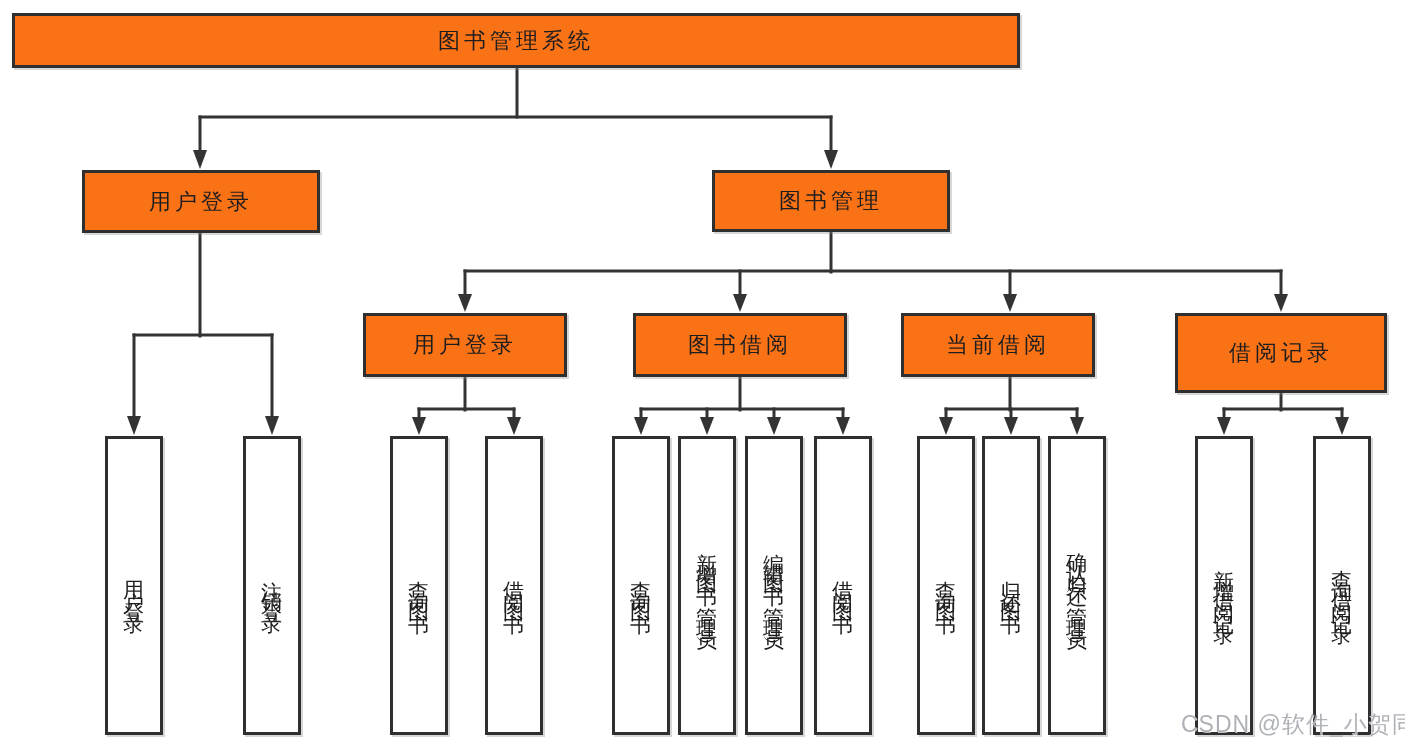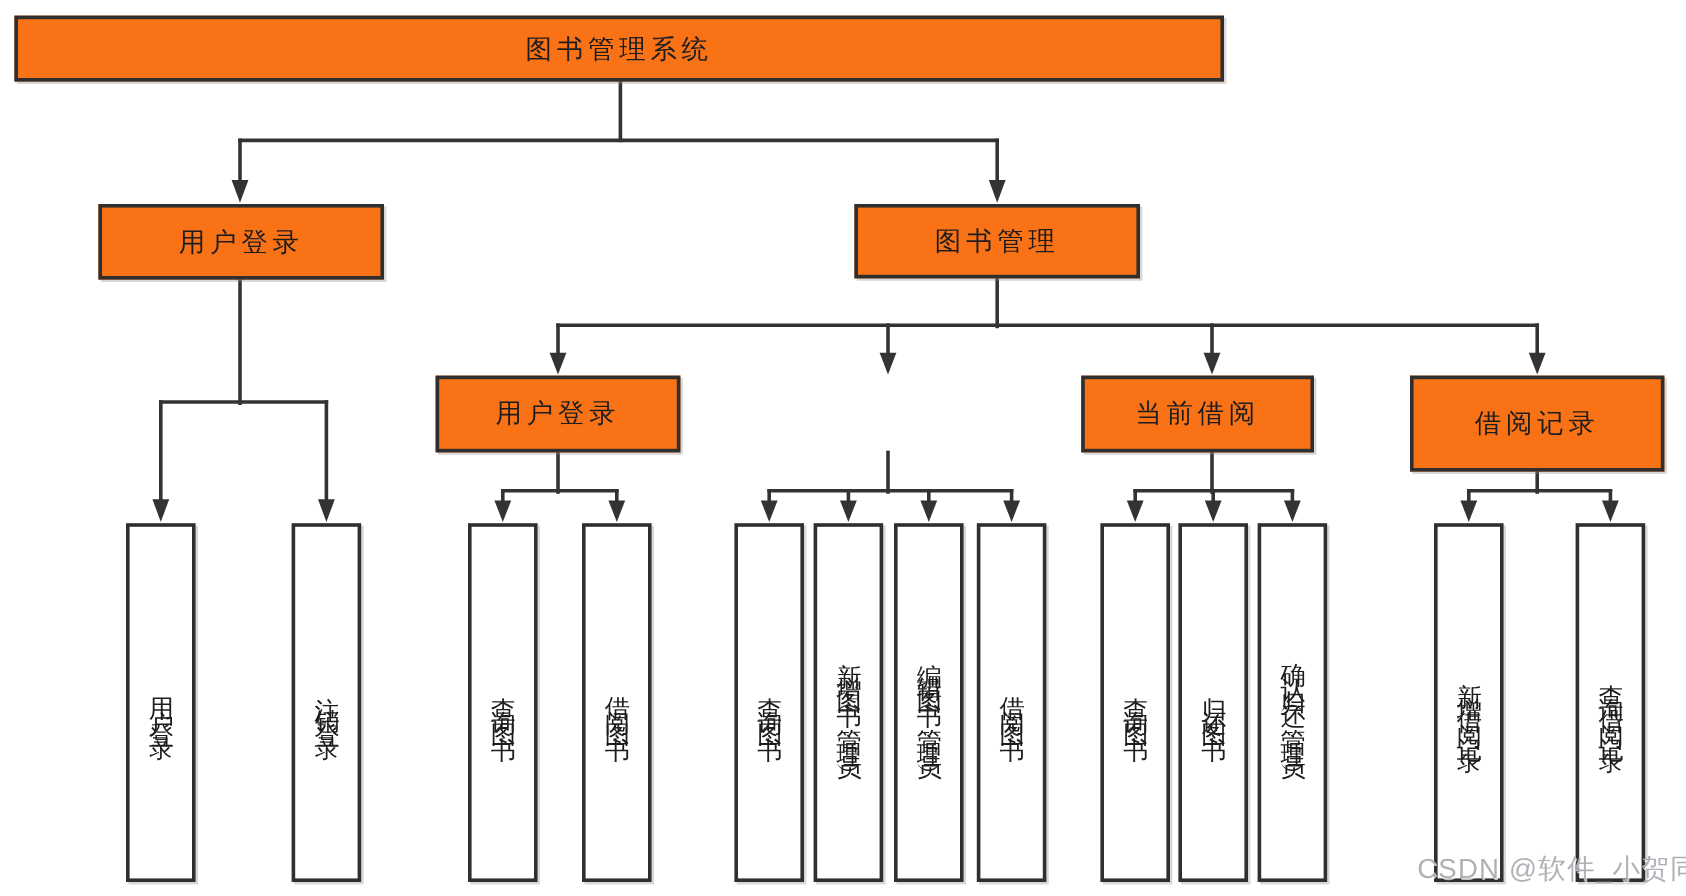--- a/index.html
+++ b/index.html
@@ -154,20 +154,23 @@
   <div class="hbox" style="left:82px; top:170px; width:238px; height:63px;">
     <span>用户登录</span>
   </div>
   <div class="hbox" style="left:712px; top:170px; width:238px; height:62px;">
     <span>图书管理</span>
   </div>
 
   <div class="hbox" style="left:363px; top:313px; width:204px; height:64px;">
     <span>用户登录</span>
   </div>
+  <div class="hbox" style="left:633px; top:313px; width:214px; height:64px;">
+    <span>图书借阅</span>
+  </div>
   <div class="hbox" style="left:901px; top:313px; width:194px; height:64px;">
     <span>当前借阅</span>
   </div>
   <div class="hbox" style="left:1175px; top:313px; width:212px; height:80px;">
     <span>借阅记录</span>
   </div>
 
   <div class="vbox" style="left:105px;">
     <span class="vlabel">用户登录</span>
   </div>

